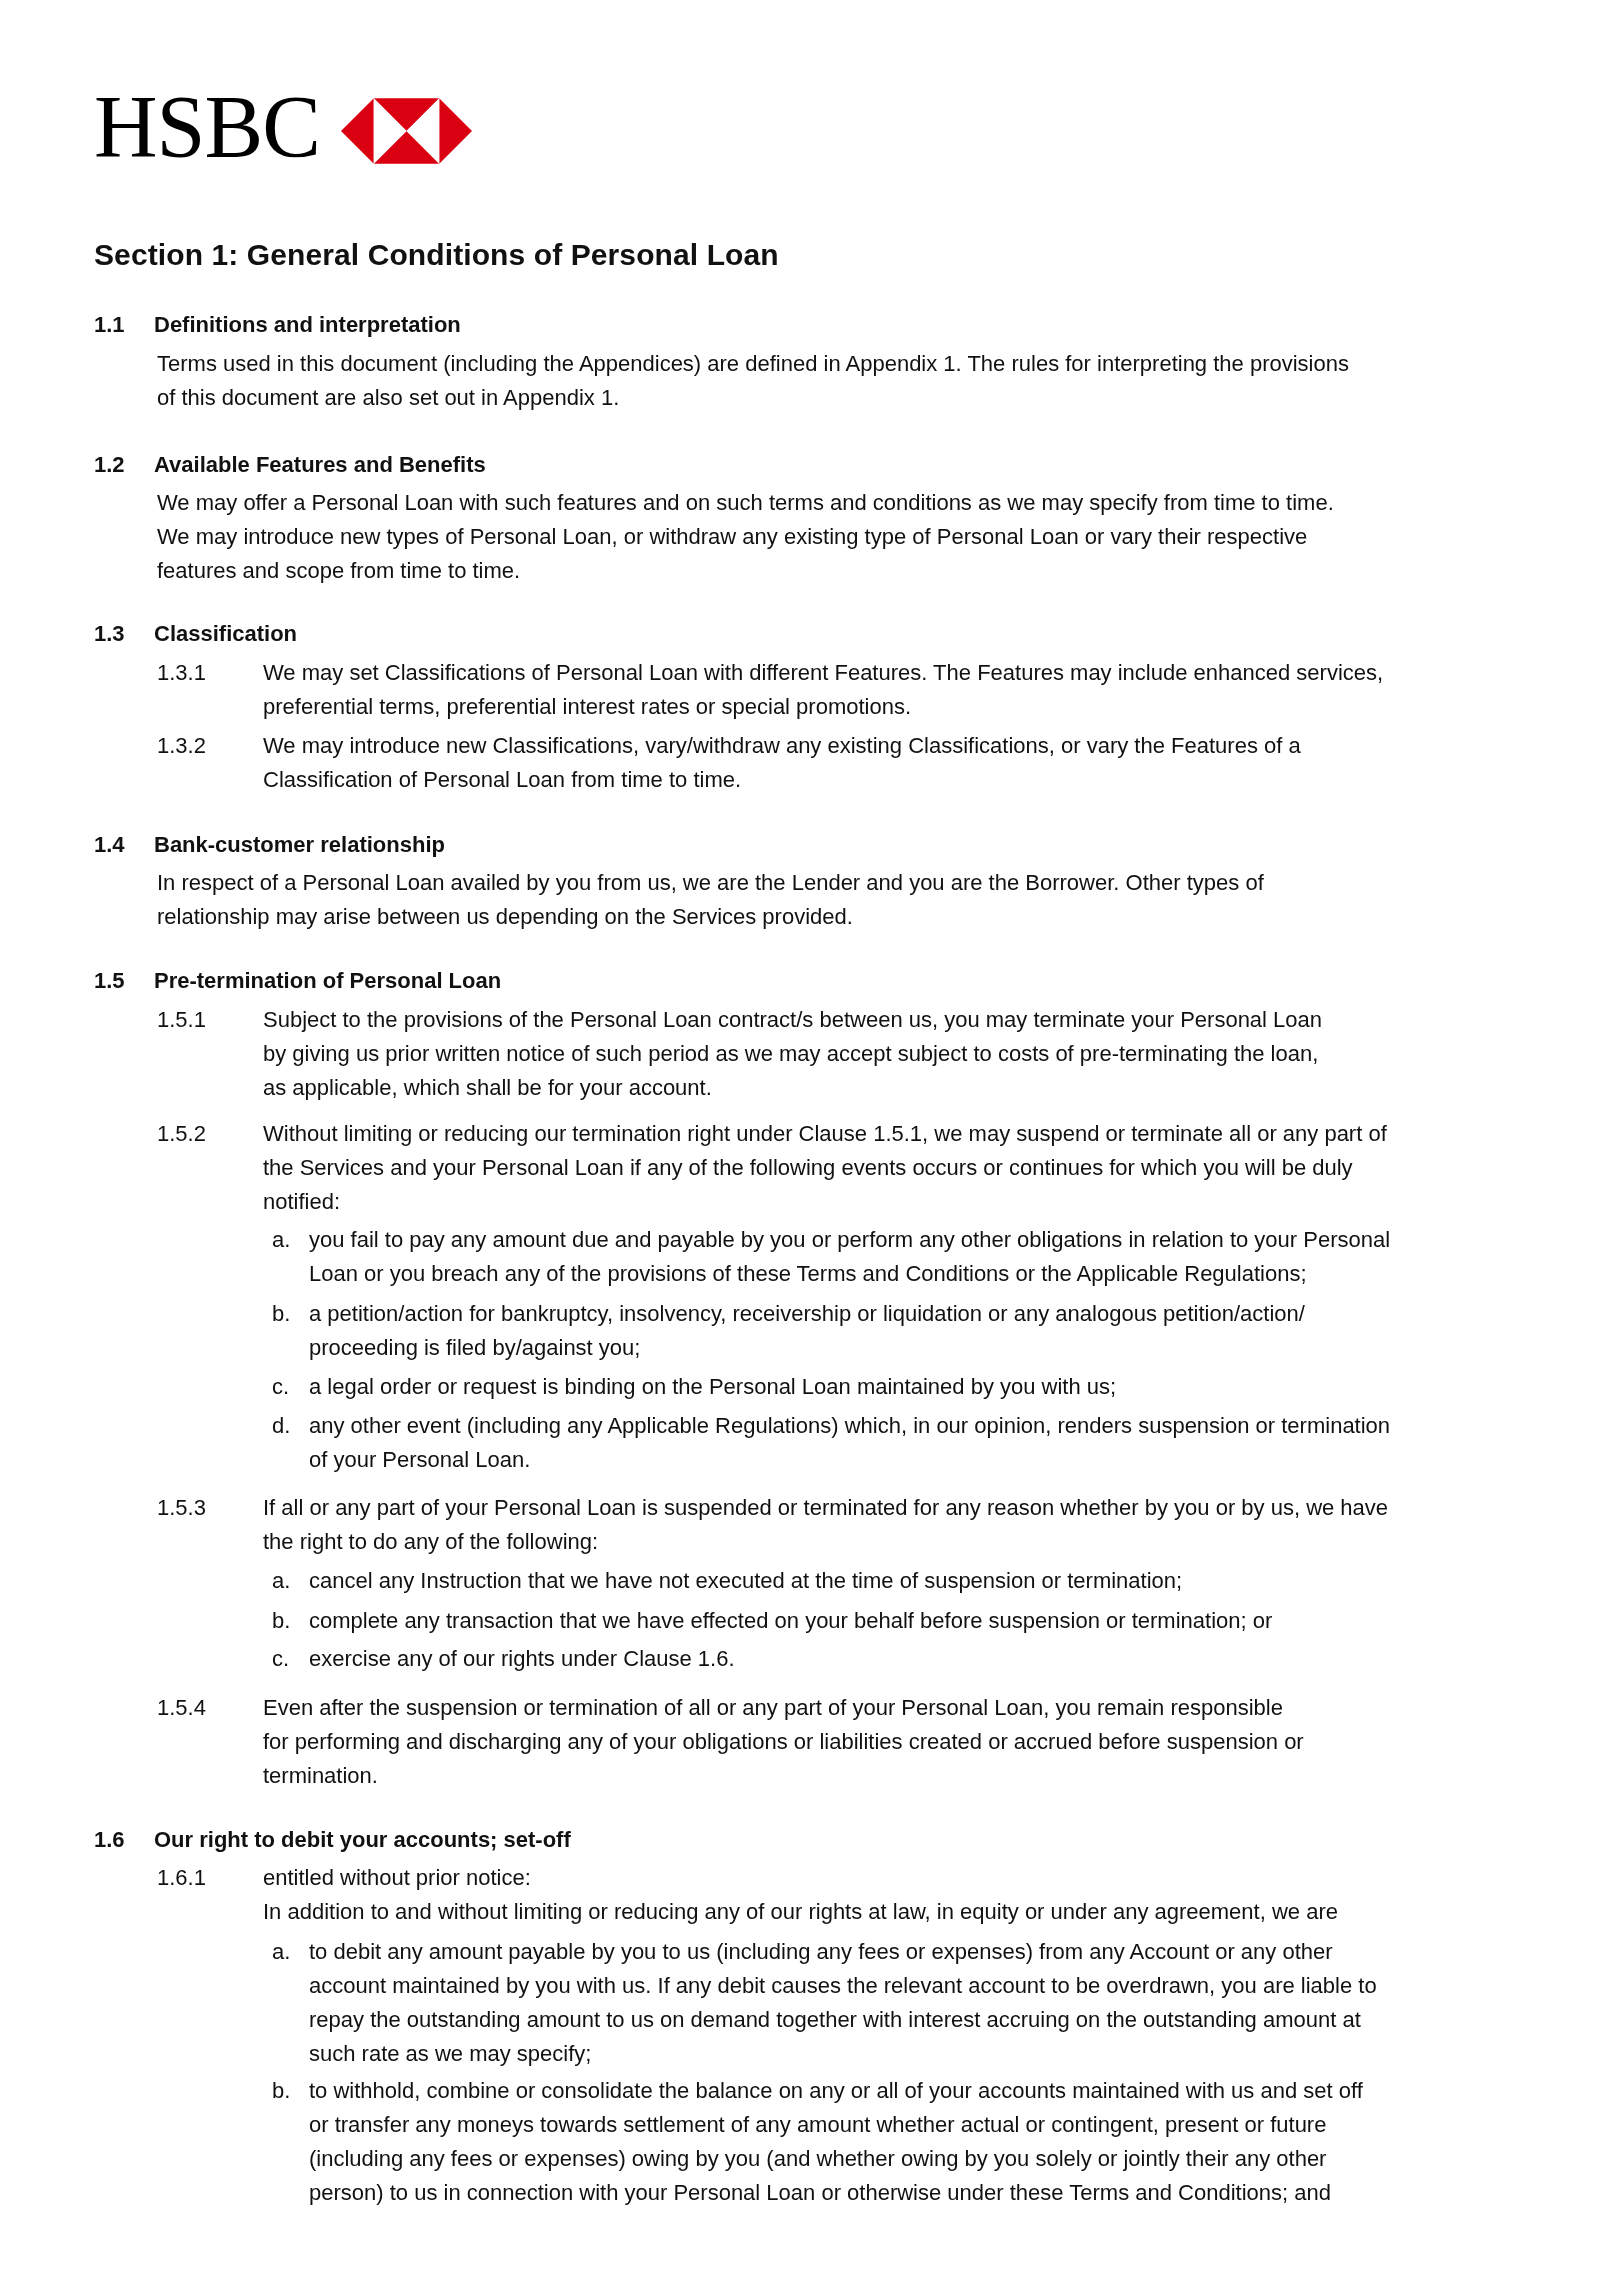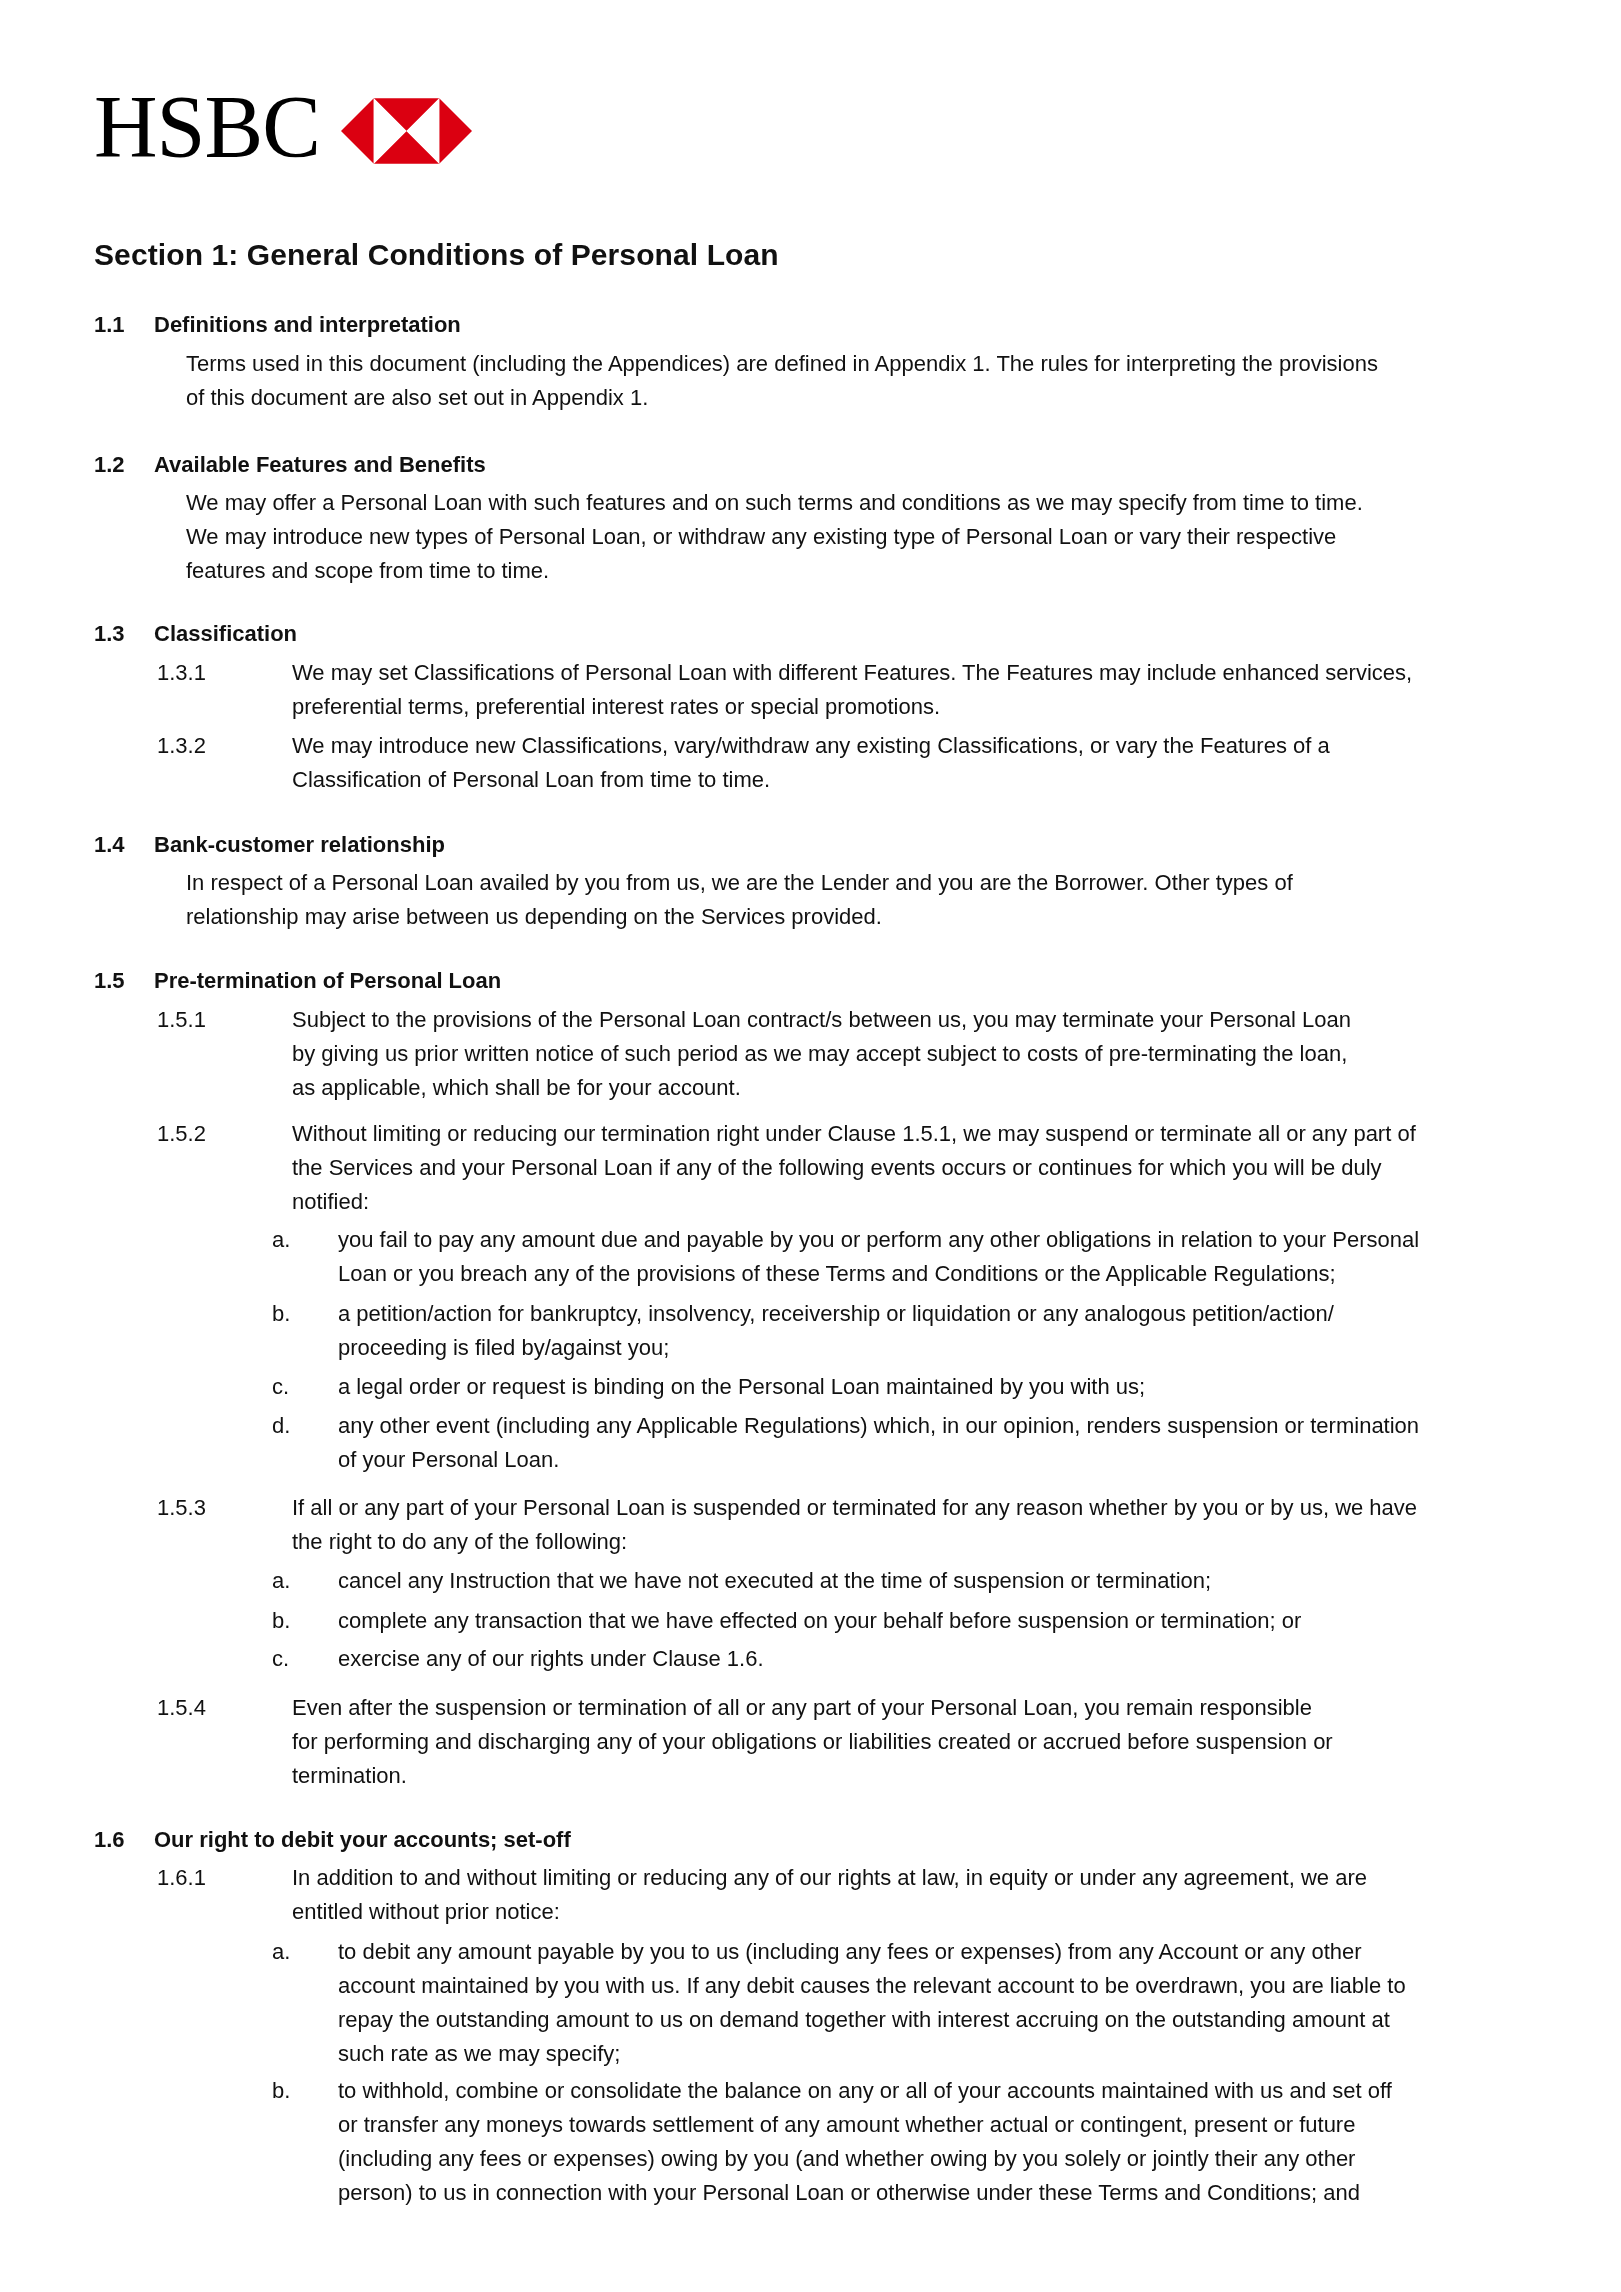--- a/index.html
+++ b/index.html
@@ -11,21 +11,21 @@
   .title { position: absolute; left: 94px; top: 238px; font-size: 30px; font-weight: bold; letter-spacing: 0.1px; }
   .h { position: absolute; left: 94px; font-size: 22px; font-weight: bold; white-space: nowrap; }
   .h .num { display: inline-block; width: 60px; }
   .p { position: absolute; left: 157px; font-size: 22px; line-height: 34px; white-space: nowrap; }
   .cl { position: absolute; left: 157px; font-size: 22px; line-height: 34px; white-space: nowrap; }
   .cl .cn { position: absolute; left: 0; top: 0; }
   .cl .ct { position: absolute; left: 106px; top: 0; }
   .it { position: absolute; left: 272px; font-size: 22px; line-height: 34px; white-space: nowrap; }
   .it .il { position: absolute; left: 0; top: 0; }
   .it .itx { position: absolute; left: 37px; top: 0; }
-  .line { display: block; margin-left: 29px; }
+  .line { display: block; }
 </style>
 </head>
 <body>
 
 <div class="logo">
   <span class="logo-text">HSBC</span>
   <svg class="logo-mark" viewBox="0 0 134 67">
     <polygon points="33.5,0 100.5,0 67,33.5" fill="#db0011"></polygon>
     <polygon points="33.5,67 100.5,67 67,33.5" fill="#db0011"></polygon>
     <polygon points="0,33.5 33.5,0 33.5,67" fill="#db0011"></polygon>
@@ -159,22 +159,22 @@
     <span class="line">termination.</span>
   </span>
 </div>
 
 <div class="h" style="top:1827px">
   <span class="num">1.6</span><span>Our right to debit your accounts; set-off</span>
 </div>
 <div class="cl" style="top:1861px">
   <span class="cn">1.6.1</span>
   <span class="ct">
+    <span class="line">entitled without prior notice:</span>
     <span class="line">In addition to and without limiting or reducing any of our rights at law, in equity or under any agreement, we are</span>
-    <span class="line">entitled without prior notice:</span>
   </span>
 </div>
 <div class="it" style="top:1935px">
   <span class="il">a.</span>
   <span class="itx">
     <span class="line">to debit any amount payable by you to us (including any fees or expenses) from any Account or any other</span>
     <span class="line">account maintained by you with us. If any debit causes the relevant account to be overdrawn, you are liable to</span>
     <span class="line">repay the outstanding amount to us on demand together with interest accruing on the outstanding amount at</span>
     <span class="line">such rate as we may specify;</span>
   </span>

